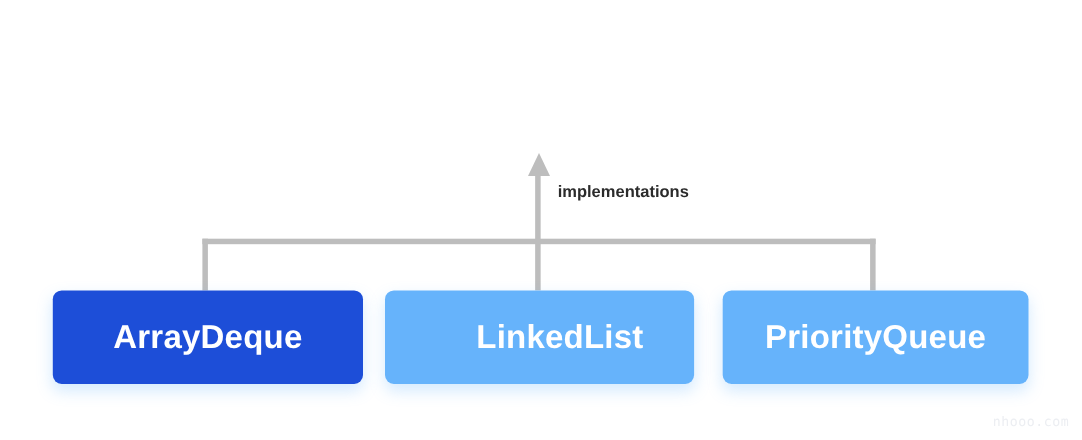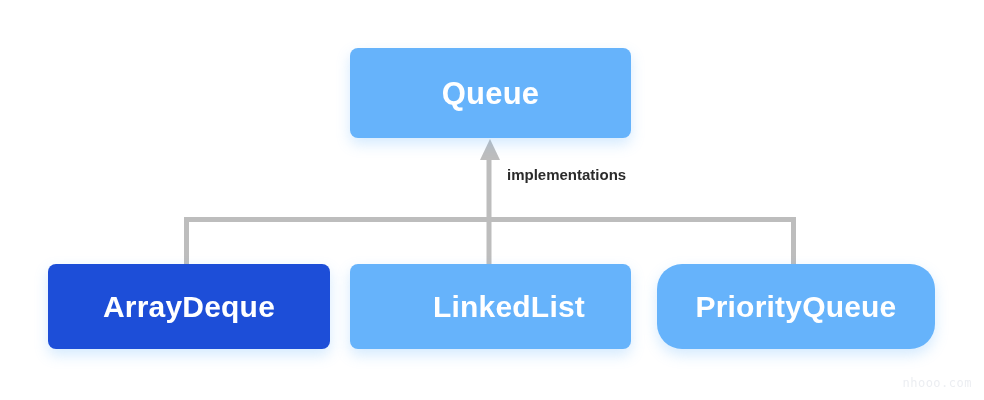--- a/index.html
+++ b/index.html
@@ -107,33 +107,30 @@
 
     <rect x="486.5" y="158" width="5" height="106" fill="#bdbdbd"></rect>
 
     <rect x="184" y="217" width="612" height="5" fill="#bdbdbd"></rect>
 
     <rect x="184" y="217" width="5" height="47" fill="#bdbdbd"></rect>
 
     <rect x="791" y="217" width="5" height="47" fill="#bdbdbd"></rect>
   </svg>
 
-  <div class="node root" id="node-queue" style="background:#66b3fb;">
-    <span class="node-label">Queue</span>
-  </div>
 
   <div id="edge-label">implementations</div>
 
   <div class="node leaf" id="node-arraydeque" style="background:#1d4ed8;">
     <span class="node-label">ArrayDeque</span>
   </div>
 
   <div class="node leaf" id="node-linkedlist" style="background:#66b3fb;">
     <span class="node-label">LinkedList</span>
   </div>
 
-  <div class="node leaf" id="node-priorityqueue" style="background:#66b3fb;border-radius:25px;">
+  <div class="node leaf" id="node-priorityqueue" style="background:#66b3fb;">
     <span class="node-label">PriorityQueue</span>
   </div>
 
   <div id="watermark">nhooo.com</div>
 
 </div>
 
 </body></html>

